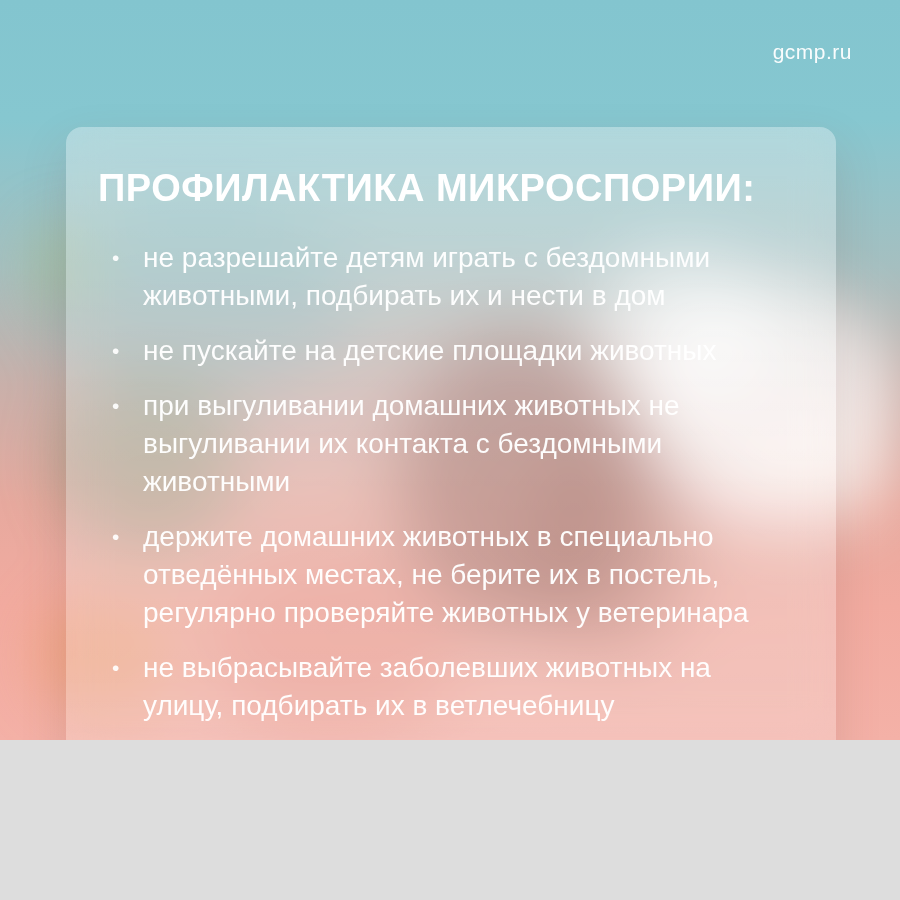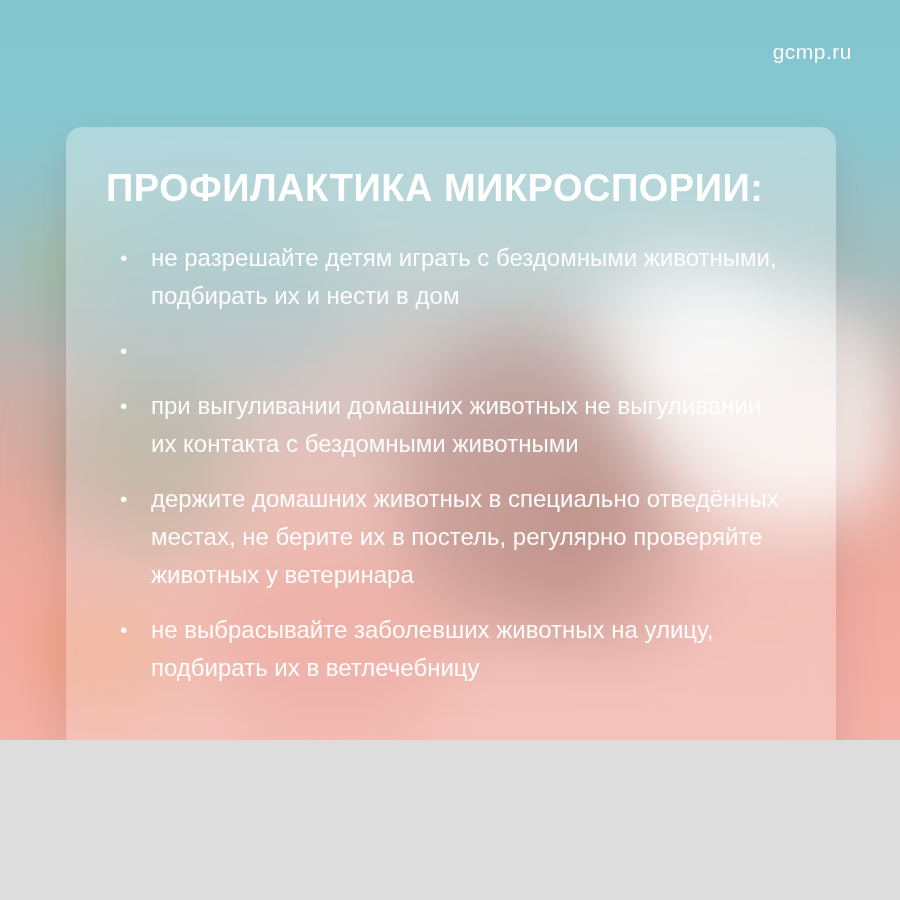--- a/index.html
+++ b/index.html
@@ -53,21 +53,21 @@
   }
 
   .info-card {
     position: absolute;
     left: 66px;
     top: 127px;
     width: 770px;
     height: 643px;
     box-sizing: border-box;
     border-radius: 16px;
-    padding: 38px 44px 0 40px;
+    padding: 38px 44px 0 32px;
     background: linear-gradient(180deg, rgba(255,255,255,0.32), rgba(255,255,255,0.22));
     backdrop-filter: blur(20px) saturate(0.95);
     -webkit-backdrop-filter: blur(20px) saturate(0.95);
     box-shadow: 0 20px 45px rgba(130,90,85,0.18);
   }
 
   .card-title {
     margin: 0;
     color: #ffffff;
     font-size: 38px;
@@ -91,21 +91,21 @@
     flex: 0 0 45px;
     box-sizing: border-box;
     padding-left: 14px;
     font-size: 21px;
     line-height: 38px;
     color: rgba(255,255,255,0.92);
   }
   .bullet-text {
     flex: 0 1 auto;
     max-width: 637px;
-    font-size: 24px;
+    font-size: 28px;
     line-height: 38px;
     color: rgba(255,255,255,0.97);
   }
 </style>
 </head>
 <body>
 
 <div class="poster">
 
   <div class="bg-photo">
@@ -126,20 +126,21 @@
   <div class="info-card">
     <h1 class="card-title">ПРОФИЛАКТИКА МИКРОСПОРИИ:</h1>
 
     <ul class="prevention-list">
       <li>
         <span class="dot">•</span>
         <span class="bullet-text">не разрешайте детям играть с бездомными животными, подбирать их и нести в дом</span>
       </li>
       <li>
         <span class="dot">•</span>
+        <span class="bullet-text">не пускайте на детские площадки животных</span>
       </li>
       <li>
         <span class="dot">•</span>
         <span class="bullet-text">при выгуливании домашних животных не выгуливании их контакта с бездомными животными</span>
       </li>
       <li>
         <span class="dot">•</span>
         <span class="bullet-text">держите домашних животных в специально отведённых местах, не берите их в постель, регулярно проверяйте животных у ветеринара</span>
       </li>
       <li>

